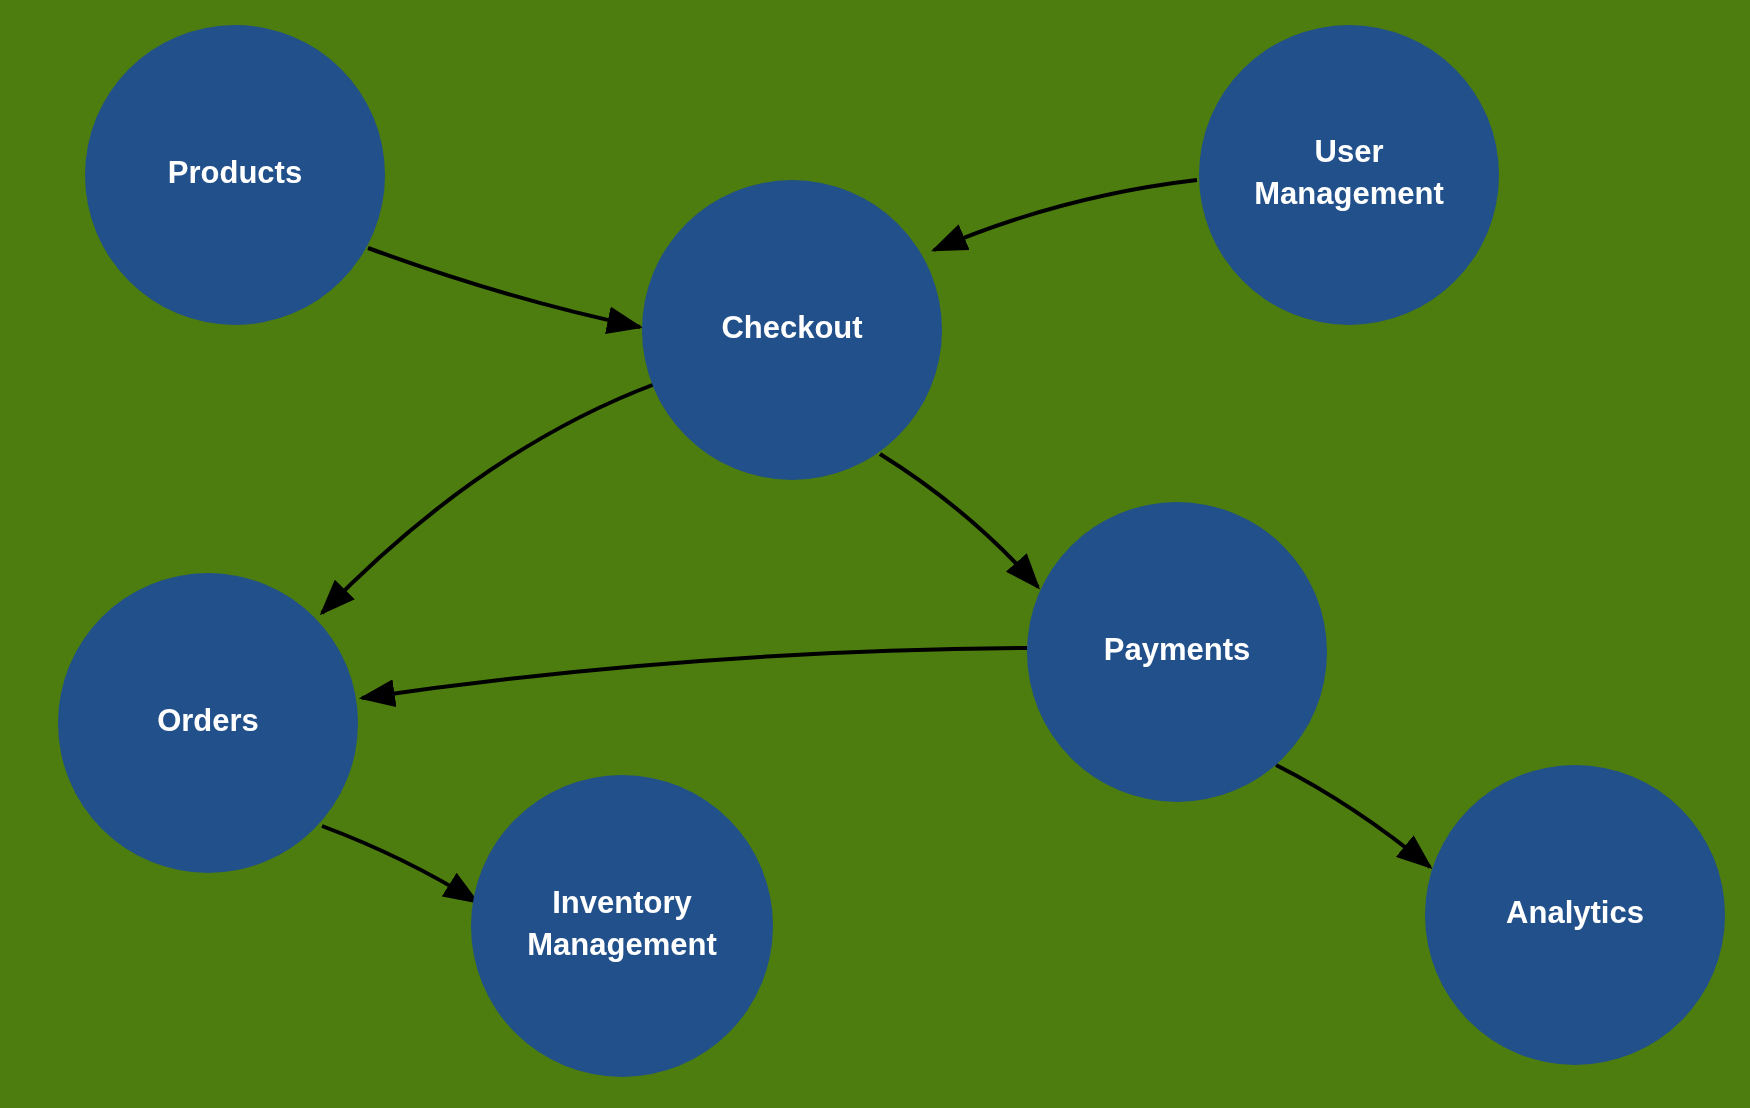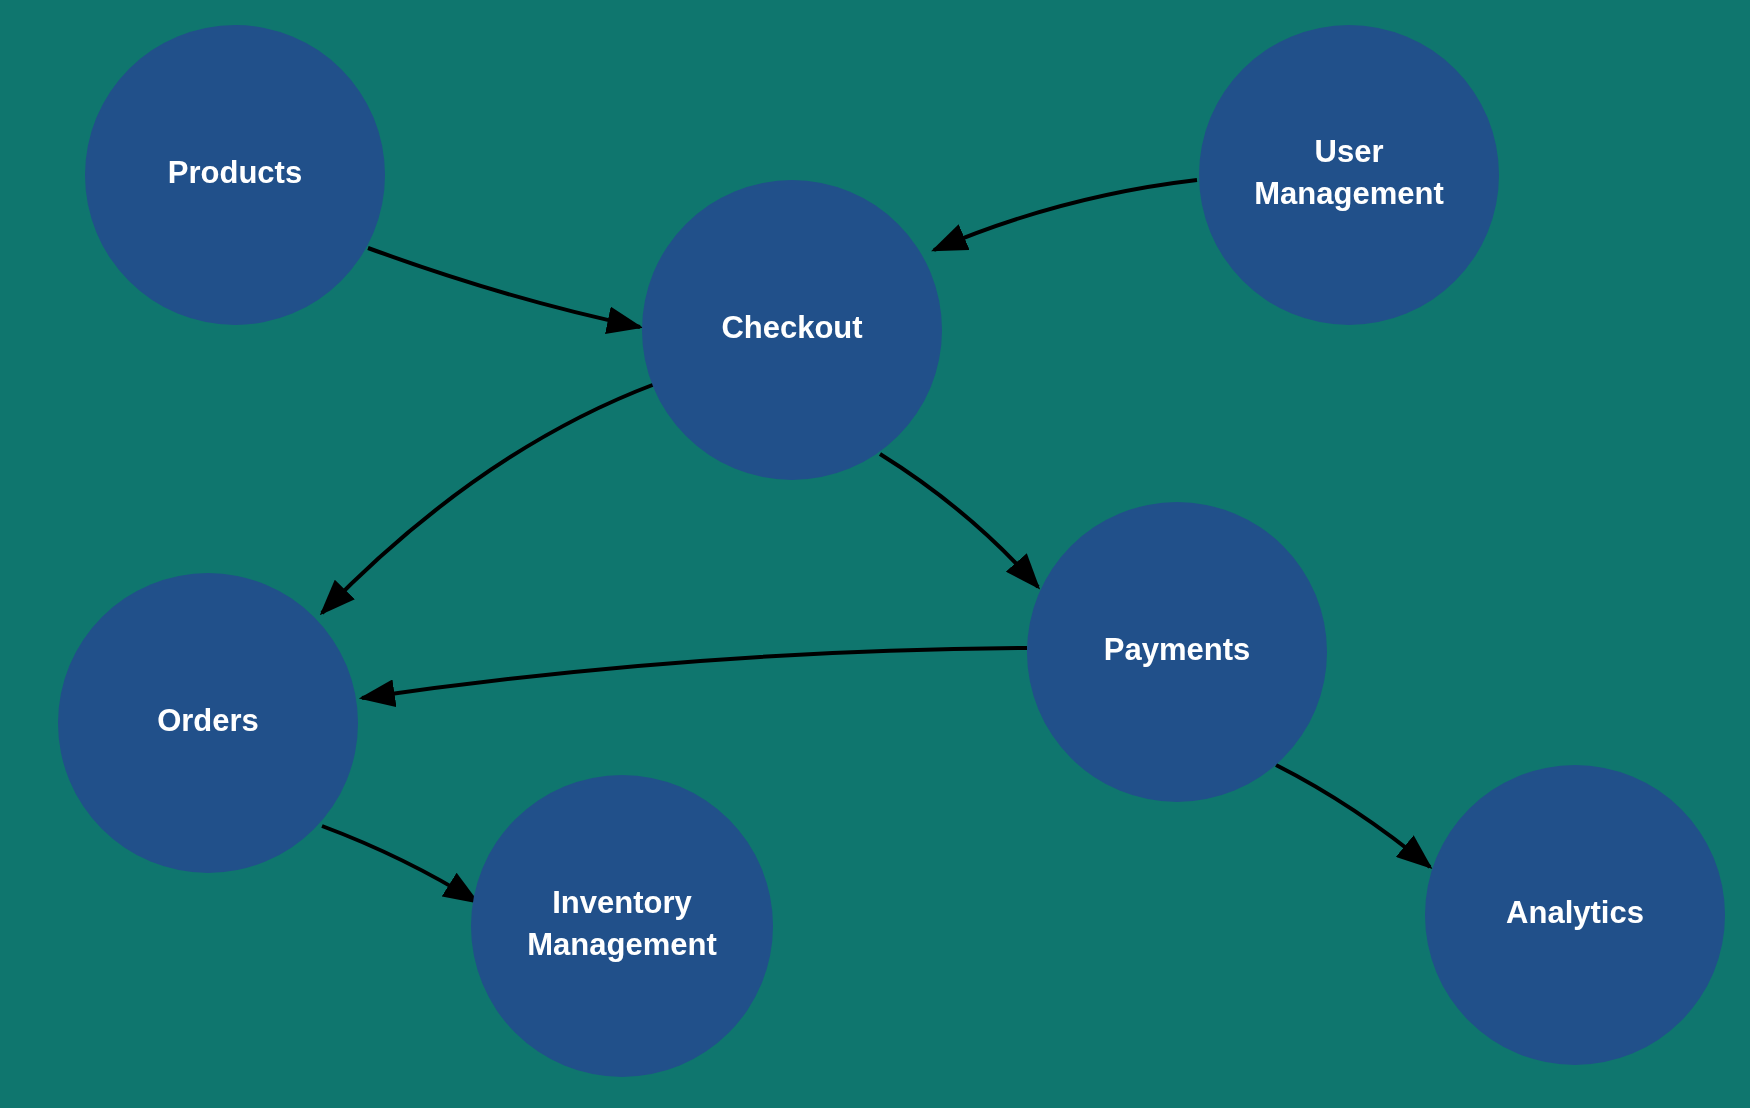--- a/index.html
+++ b/index.html
@@ -7,21 +7,21 @@
     padding: 0;
     background: #ffffff;
   }
   body {
     font-family: "Liberation Sans", sans-serif;
   }
   #canvas {
     position: relative;
     width: 1750px;
     height: 1108px;
-    background: #0f766e;
+    background: #4d7c0f;
     overflow: hidden;
   }
   #graph-svg {
     position: absolute;
     left: 0;
     top: 0;
     width: 1750px;
     height: 1108px;
   }
   .node-circle {

